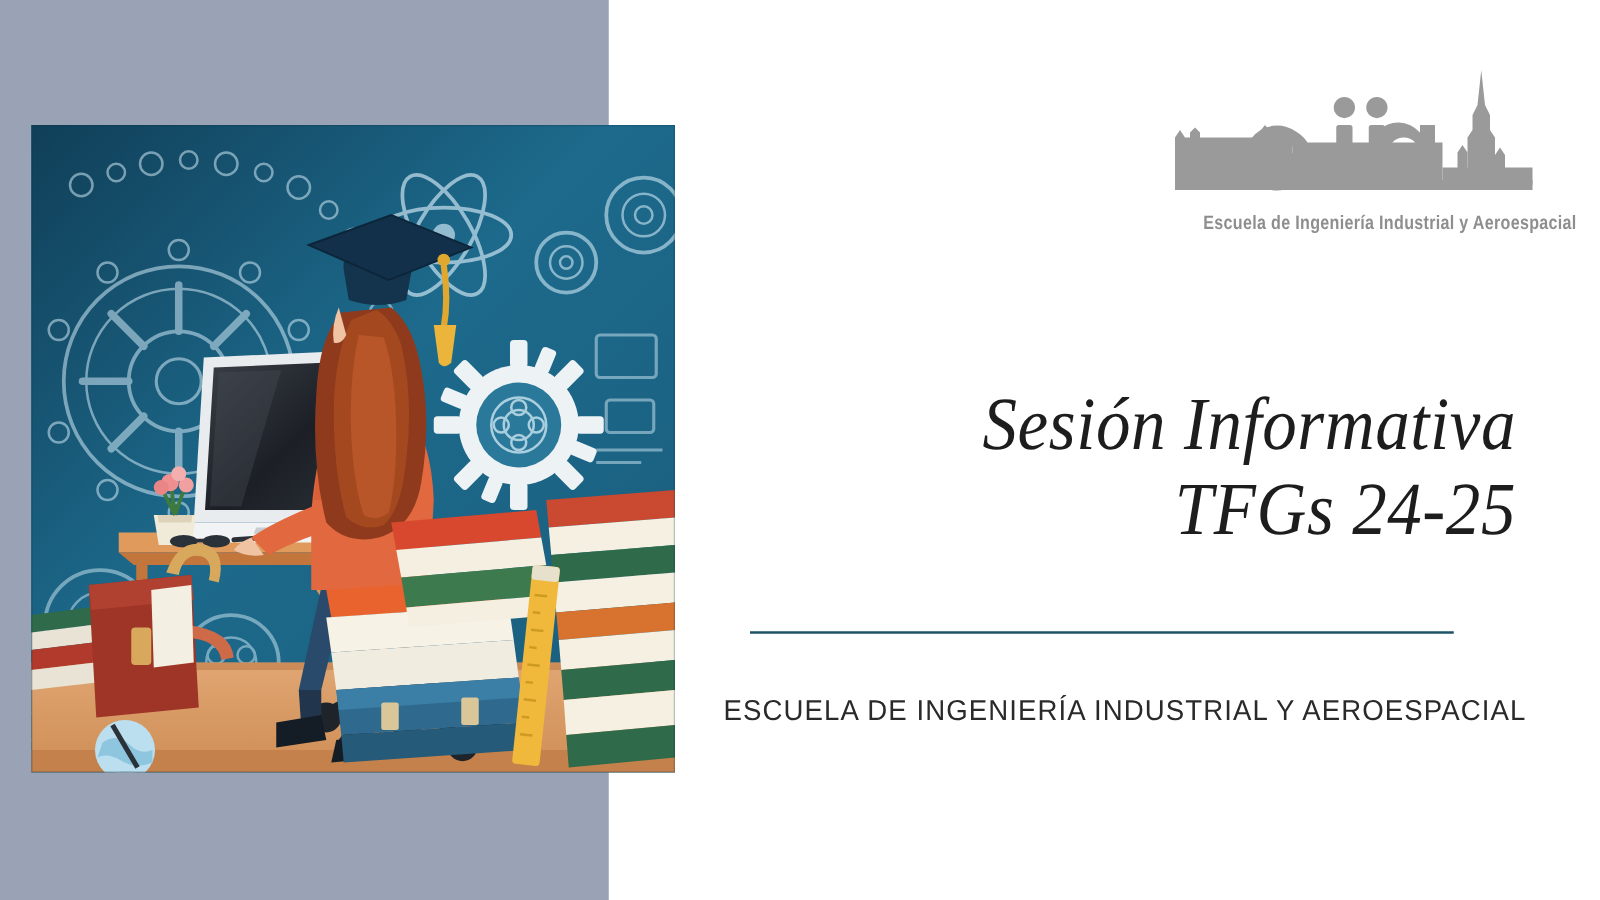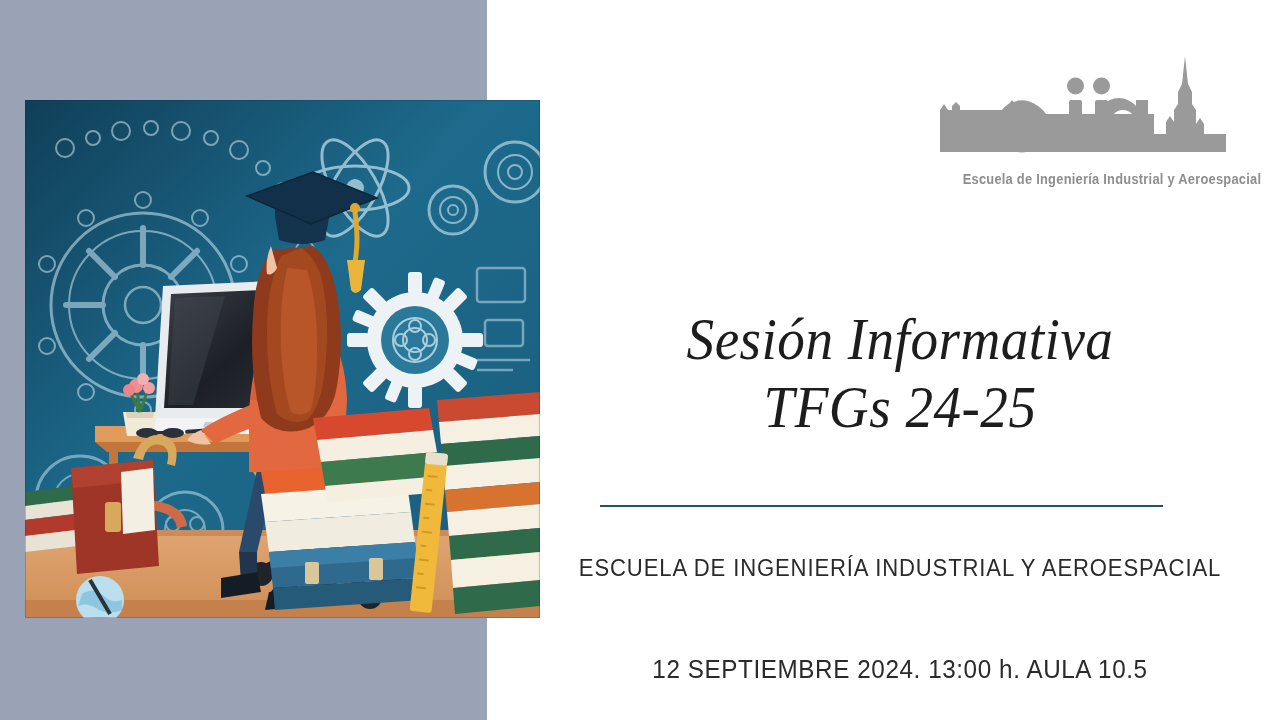--- a/index.html
+++ b/index.html
@@ -51,21 +51,21 @@
     transform:scaleX(.83);
     transform-origin:center;
     white-space:nowrap;
   }
 
   
   .title-block {
     position:absolute;
     left:560px; top:306px;
     width:680px;
-    text-align:center;
+    text-align:right;
   }
   .title-line {
     font-family:"Liberation Serif", serif;
     font-style:italic;
     font-size:60px;
     line-height:1.13;
     color:#1d1d1d;
     letter-spacing:.5px;
     transform:scaleX(.92);
     transform-origin:center;
@@ -497,17 +497,14 @@
     <div class="title-line">Sesión Informativa</div>
     <div class="title-line">TFGs 24-25</div>
   </div>
 
   <div class="divider"></div>
 
   <div class="subtitle-block">
     <div class="subtitle">ESCUELA DE INGENIERÍA INDUSTRIAL Y AEROESPACIAL</div>
   </div>
 
-  <div class="date-block">
-    <div class="date-line">12 SEPTIEMBRE 2024. 13:00 h. AULA 10.5</div>
-  </div>
 
 </div>
 
 </body></html>

